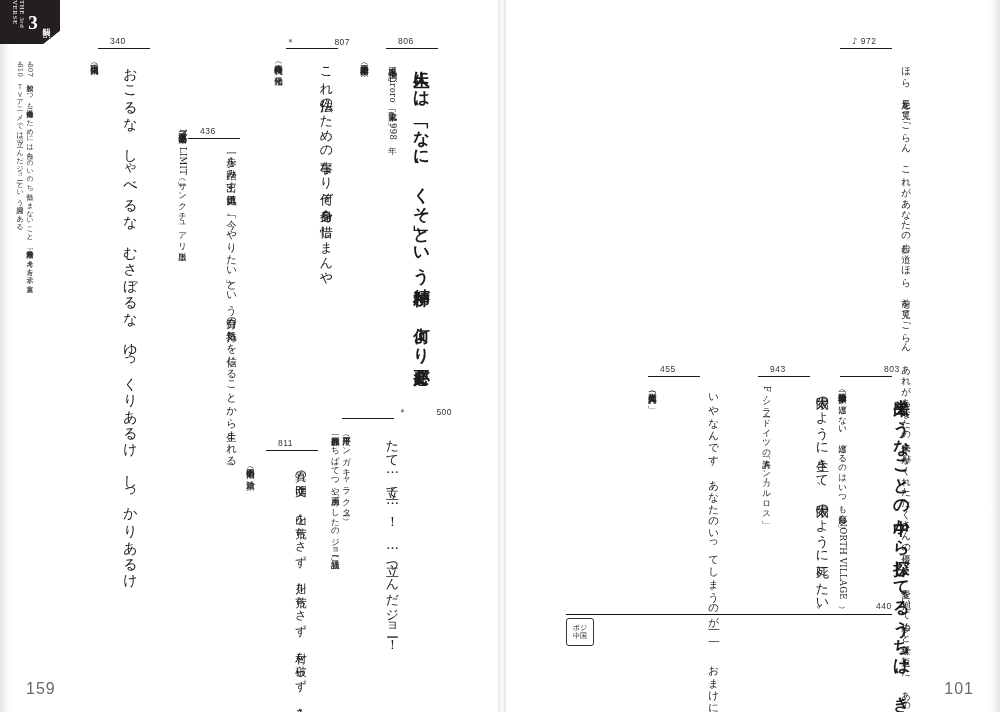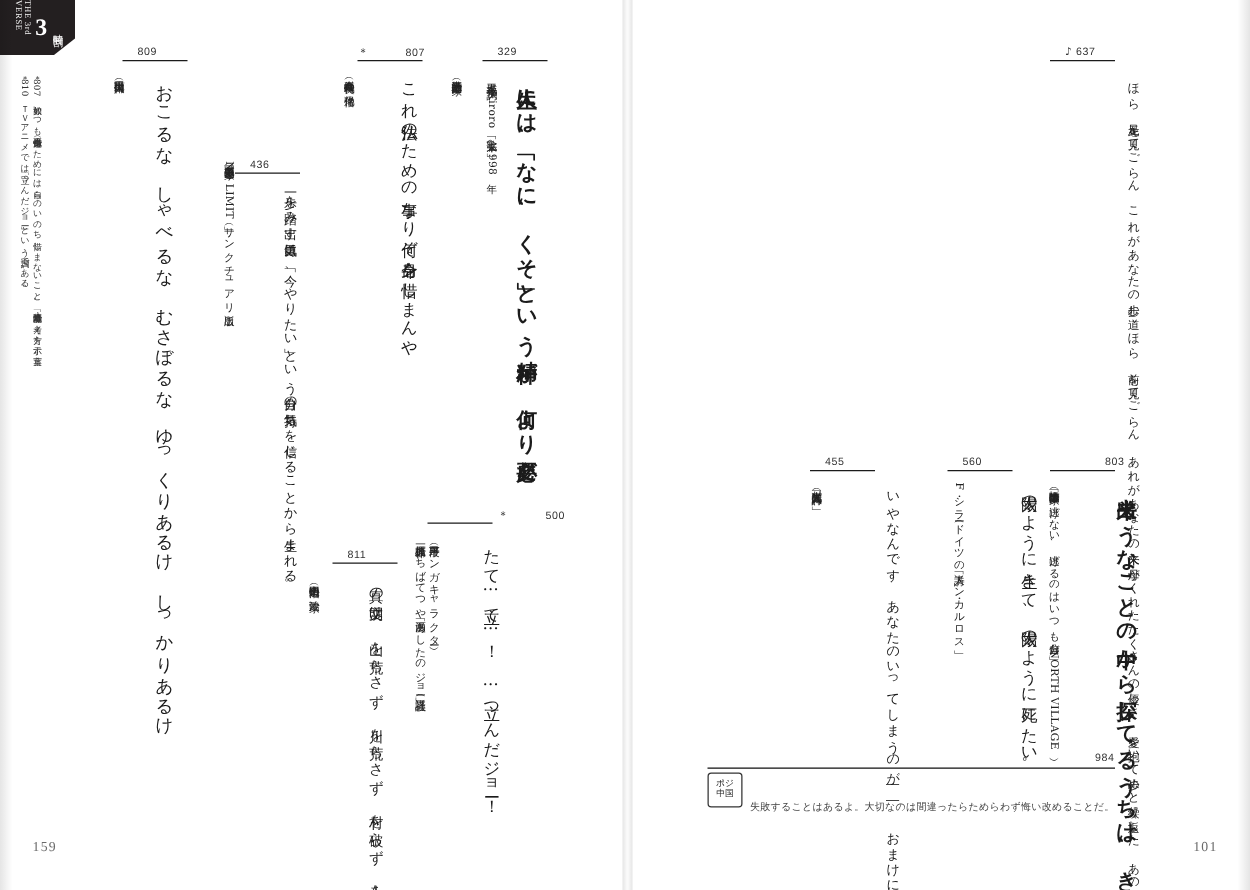--- a/index.html
+++ b/index.html
@@ -134,23 +134,23 @@
   }
   .side-note {
     position: absolute;
     font-size: 7px;
     line-height: 1.5;
     letter-spacing: .2px;
     color: #333;
   }
   .folio {
     position: absolute;
-    bottom: 28px;
-    font-family: Liberation Serif, serif;
-    font-size: 11px;
+    bottom: 14px;
+    font-family: Liberation Sans, sans-serif;
+    font-size: 16px;
     color: #6a6a6a;
     letter-spacing: 1px;
   }
   
   .proverb {
     position: absolute;
   }
   .proverb .badge {
     position: absolute;
     left: 0; top: 0;
@@ -197,21 +197,21 @@
 </head>
 <body>
 
 <div class="page">
   <div class="spread">
 
     <div>
 
       <div class="num-label" style="left:852px; top:36px;">
         <span class="music-note">♪</span>
-        <span>637</span>
+        <span>972</span>
       </div>
       <div class="rule" style="left:840px; top:48px; width:52px;"></div>
       <div class="v lyric" style="position:absolute; right:86px; top:60px; height:300px;">ほら　足元を見てごらん　これがあなたの歩む道
 ほら　前を見てごらん　あれがあなたの未来
 母がくれたたくさんの優しさ
 愛を抱いて歩めと繰り返した
 あの時はまだ幼くて意味など知らない
 そんな私の手を握り　一緒に歩んできた
 夢はいつも空高くあるから
 届かなくて怖いね　だけど追い続ける
@@ -224,83 +224,82 @@
       <div class="vmix attrib" style="right:602px; top:60px; writing-mode:vertical-rl;">玉城千春 作詞　Kiroro 歌「未来へ」1998年</div>
 
       <div class="num-label" style="left:852px; top:364px;margin-left:32px;">
         <span>803</span>
       </div>
       <div class="rule" style="left:840px; top:376px; width:52px;"></div>
       <div class="v quote-big" style="position:absolute; right:86px; top:386px; height:200px;">出来そうなことの中から探してるうちは、きっと何も見つからないぜ。</div>
       <div class="vmix attrib" style="right:152px; top:386px;">高橋歩（随筆家）「夢は逃げない、逃げるのはいつも自分だ」（NORTH VILLAGE）</div>
 
       <div class="num-label" style="left:770px; top:364px;">
-        <span>560</span>
+        <span>943</span>
       </div>
       <div class="rule" style="left:758px; top:376px; width:52px;"></div>
       <div class="v quote-mid" style="position:absolute; right:168px; top:386px; height:180px;">太陽のように生きて、太陽のように死にたい。</div>
       <div class="vmix attrib" style="right:228px; top:386px;">F・シラー（ドイツの詩人）「ドン・カルロス」</div>
 
       <div class="num-label" style="left:660px; top:364px;">
         <span>455</span>
       </div>
       <div class="rule" style="left:648px; top:376px; width:52px;"></div>
       <div class="v quote-sm" style="position:absolute; right:278px; top:386px; height:180px;">いやなんです
 あなたのいってしまうのが――
 おまけにお嫁にゆくなんて
 よその男のこころのままになるなんて</div>
       <div class="vmix attrib" style="right:342px; top:386px;">高村光太郎（詩人）「人に」</div>
 
       <div class="num-label" style="left:876px; top:601px;">
-        <span>984</span>
+        <span>440</span>
       </div>
       <div class="hr-thin" style="left:566px; top:614px; width:326px;"></div>
       <div class="proverb" style="left:566px; top:618px; width:330px; height:46px;">
         <div class="badge">
           <span style="white-space:pre-line;">ポジ
 中国</span>
         </div>
-        <div class="sub">失敗することはあるよ。大切なのは間違ったらためらわず悔い改めることだ。</div>
       </div>
 
       <div class="folio" style="right:26px;">101</div>
     </div>
 
     <div>
 
       <div class="chapter-tab">
         <span class="cn">THE 3rd VERSE</span>
         <span class="num">3</span>
         <span class="jp">時間割</span>
       </div>
 
       <div class="num-label" style="left:398px; top:36px;">
-        <span>329</span>
+        <span>806</span>
       </div>
       <div class="rule" style="left:386px; top:48px; width:52px;"></div>
       <div class="v quote-big" style="position:absolute; right:566px; top:58px; height:270px;">人生には、「なに、くそ」という精神が、何より必要だ。</div>
       <div class="vmix attrib" style="right:630px; top:58px;">嘉納治五郎（柔道家）</div>
 
       <div class="num-label" style="left:286px; top:36px;">
         <span class="star">＊</span>
-        <span style="margin-left:26px;">807</span>
+        <span style="margin-left:36px;">807</span>
       </div>
       <div class="rule" style="left:286px; top:48px; width:52px;"></div>
       <div class="v quote-mid" style="position:absolute; right:664px; top:58px; height:270px;">これ仏法のための事なり何ぞ身命を惜しまんや</div>
       <div class="vmix attrib" style="right:716px; top:58px;">鑑真（奈良時代の帰化僧）</div>
 
       <div class="num-label" style="left:200px; top:126px;">
         <span>436</span>
       </div>
       <div class="rule" style="left:188px; top:138px; width:52px;"></div>
       <div class="v quote-sm" style="position:absolute; right:760px; top:148px; height:230px;">一歩を踏み出す勇気は、「今、やりたい」という自分の気持ちを信じることから生まれる。</div>
       <div class="vmix attrib" style="right:812px; top:126px;">栗城史多（登山家）「NO LIMIT」（サンクチュアリ出版）</div>
 
       <div class="num-label" style="left:110px; top:36px;">
-        <span>809</span>
+        <span>340</span>
       </div>
       <div class="rule" style="left:98px; top:48px; width:52px;"></div>
       <div class="v quote-mid" style="position:absolute; right:858px; top:58px; height:580px; font-size:14px;">おこるな　しゃべるな　むさぼるな　ゆっくりあるけ　しっかりあるけ</div>
       <div class="vmix attrib" style="right:900px; top:58px;">種田山頭火（俳人）</div>
 
       <div class="num-label" style="left:398px; top:406px;">
         <span class="star">＊</span>
         <span style="margin-left:26px;">500</span>
       </div>
       <div class="rule" style="left:342px; top:418px; width:52px;"></div>

